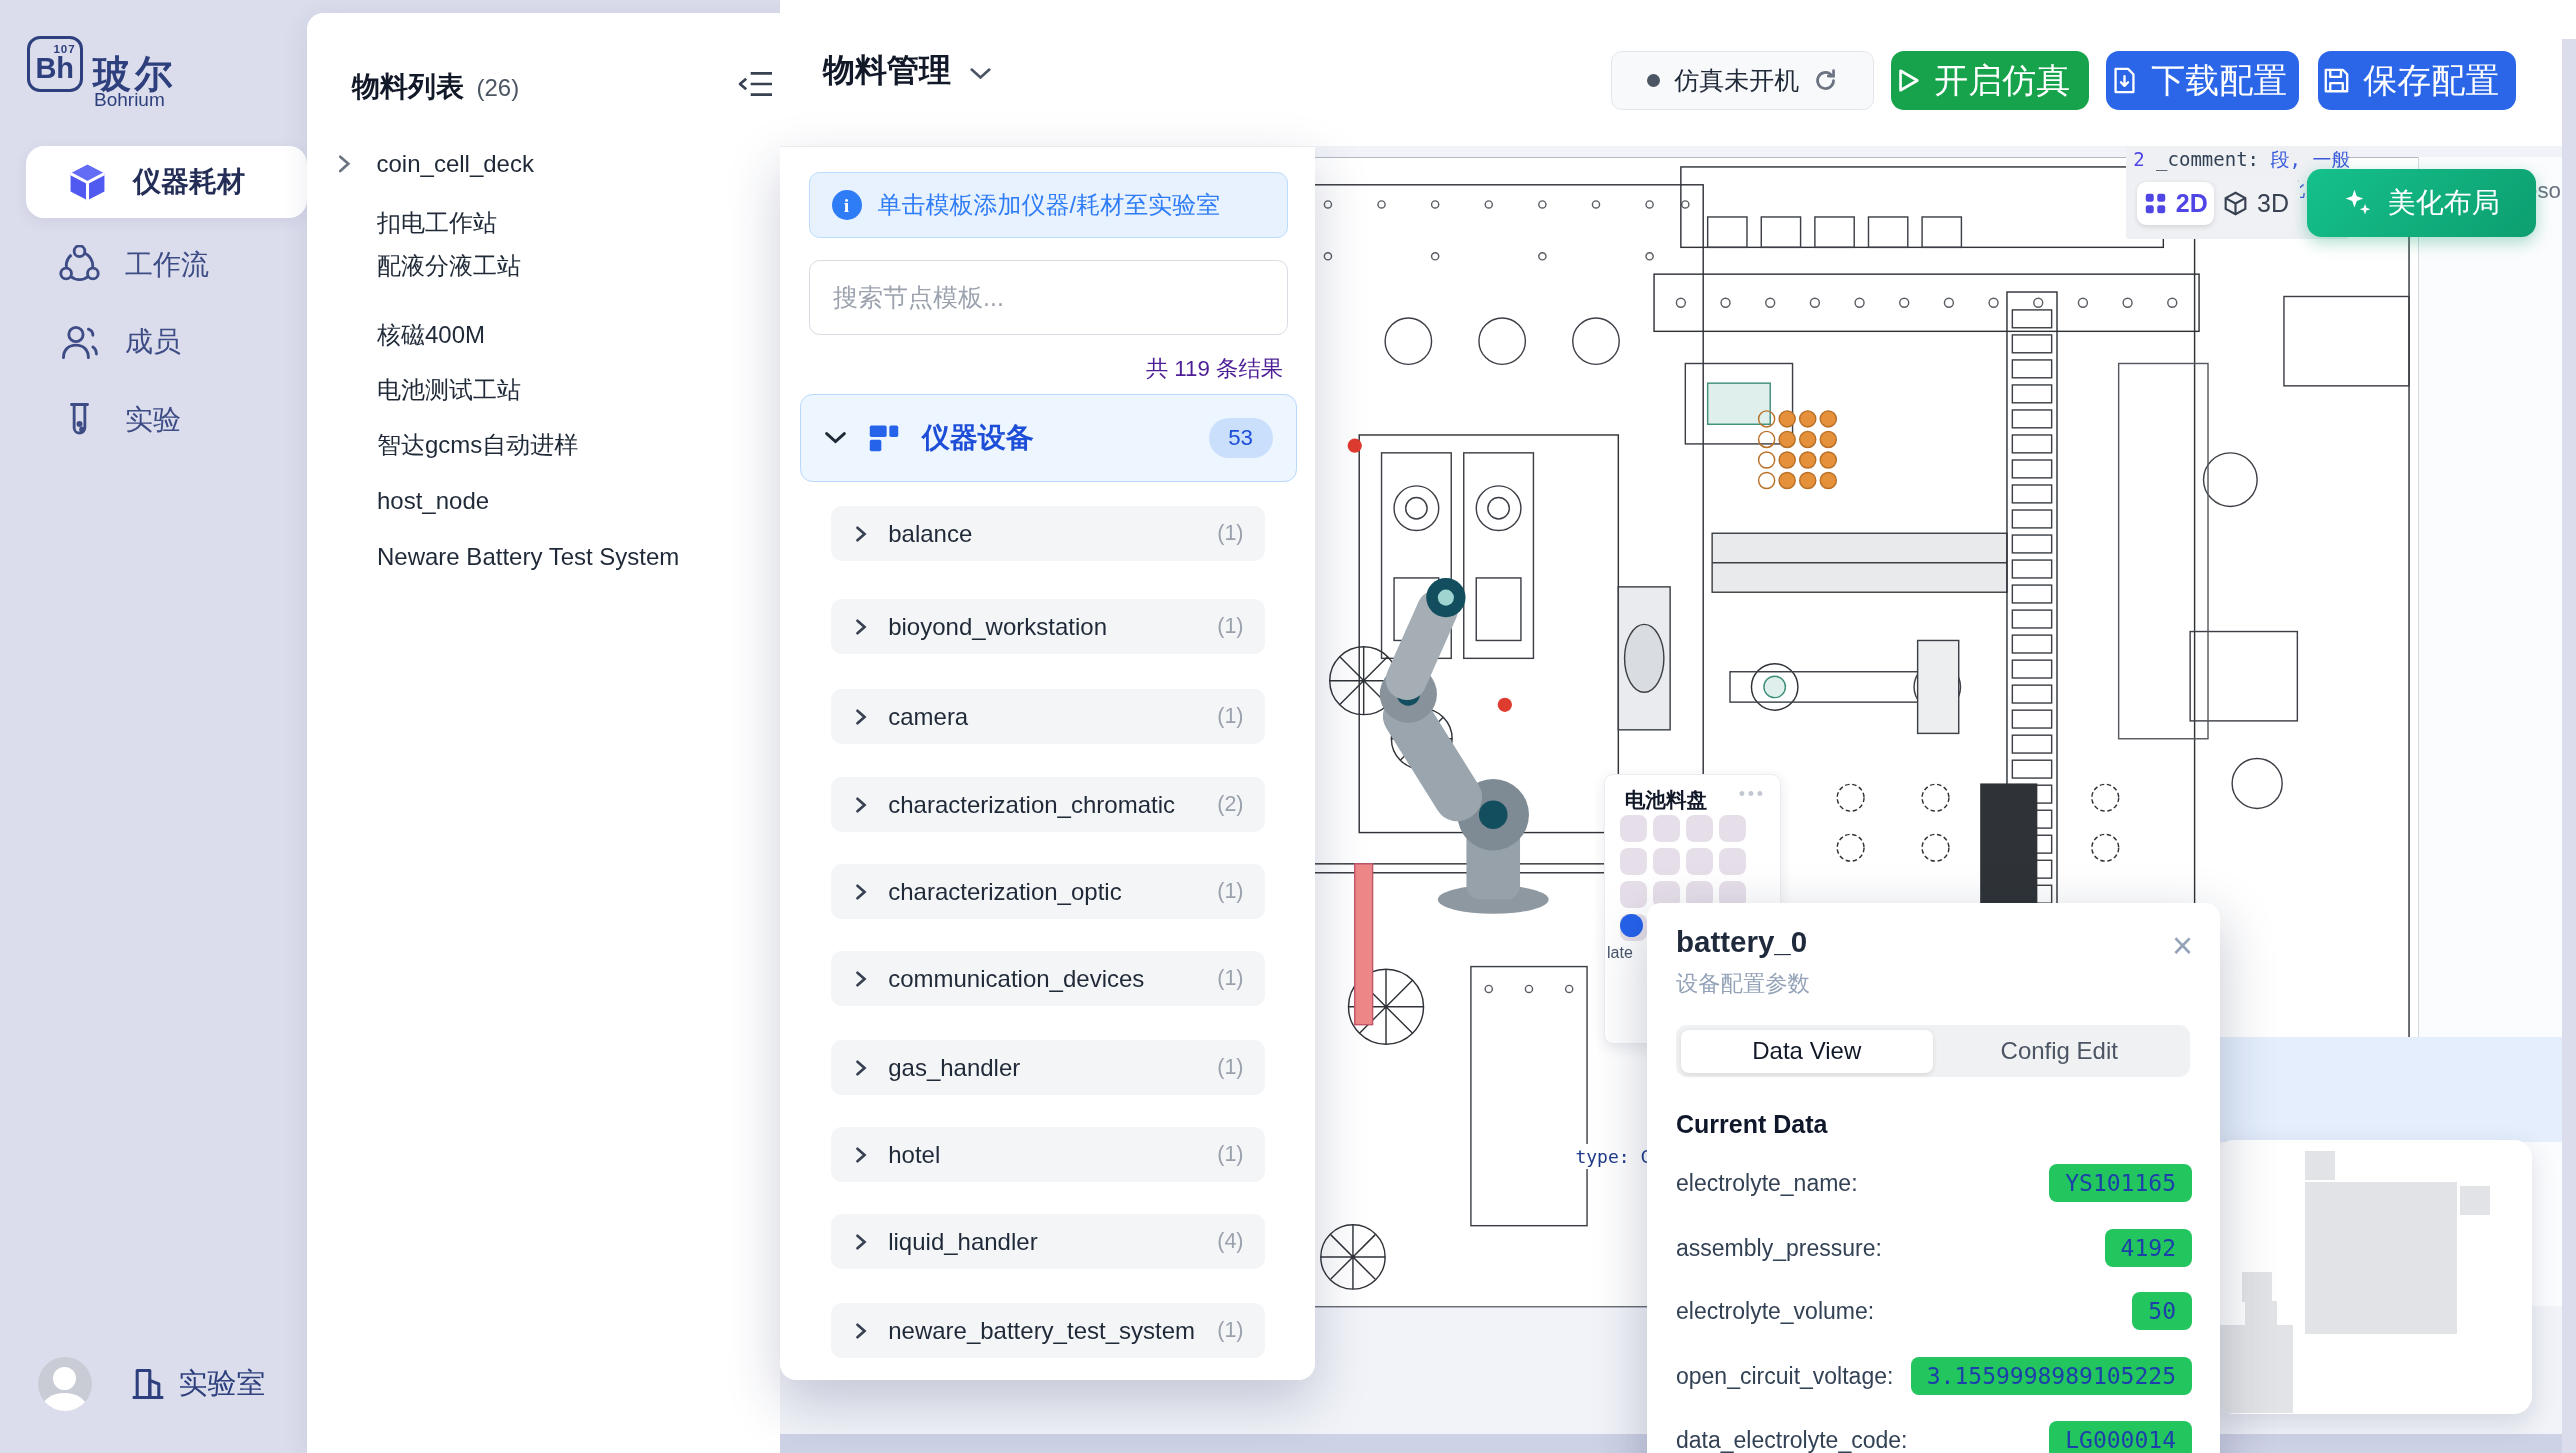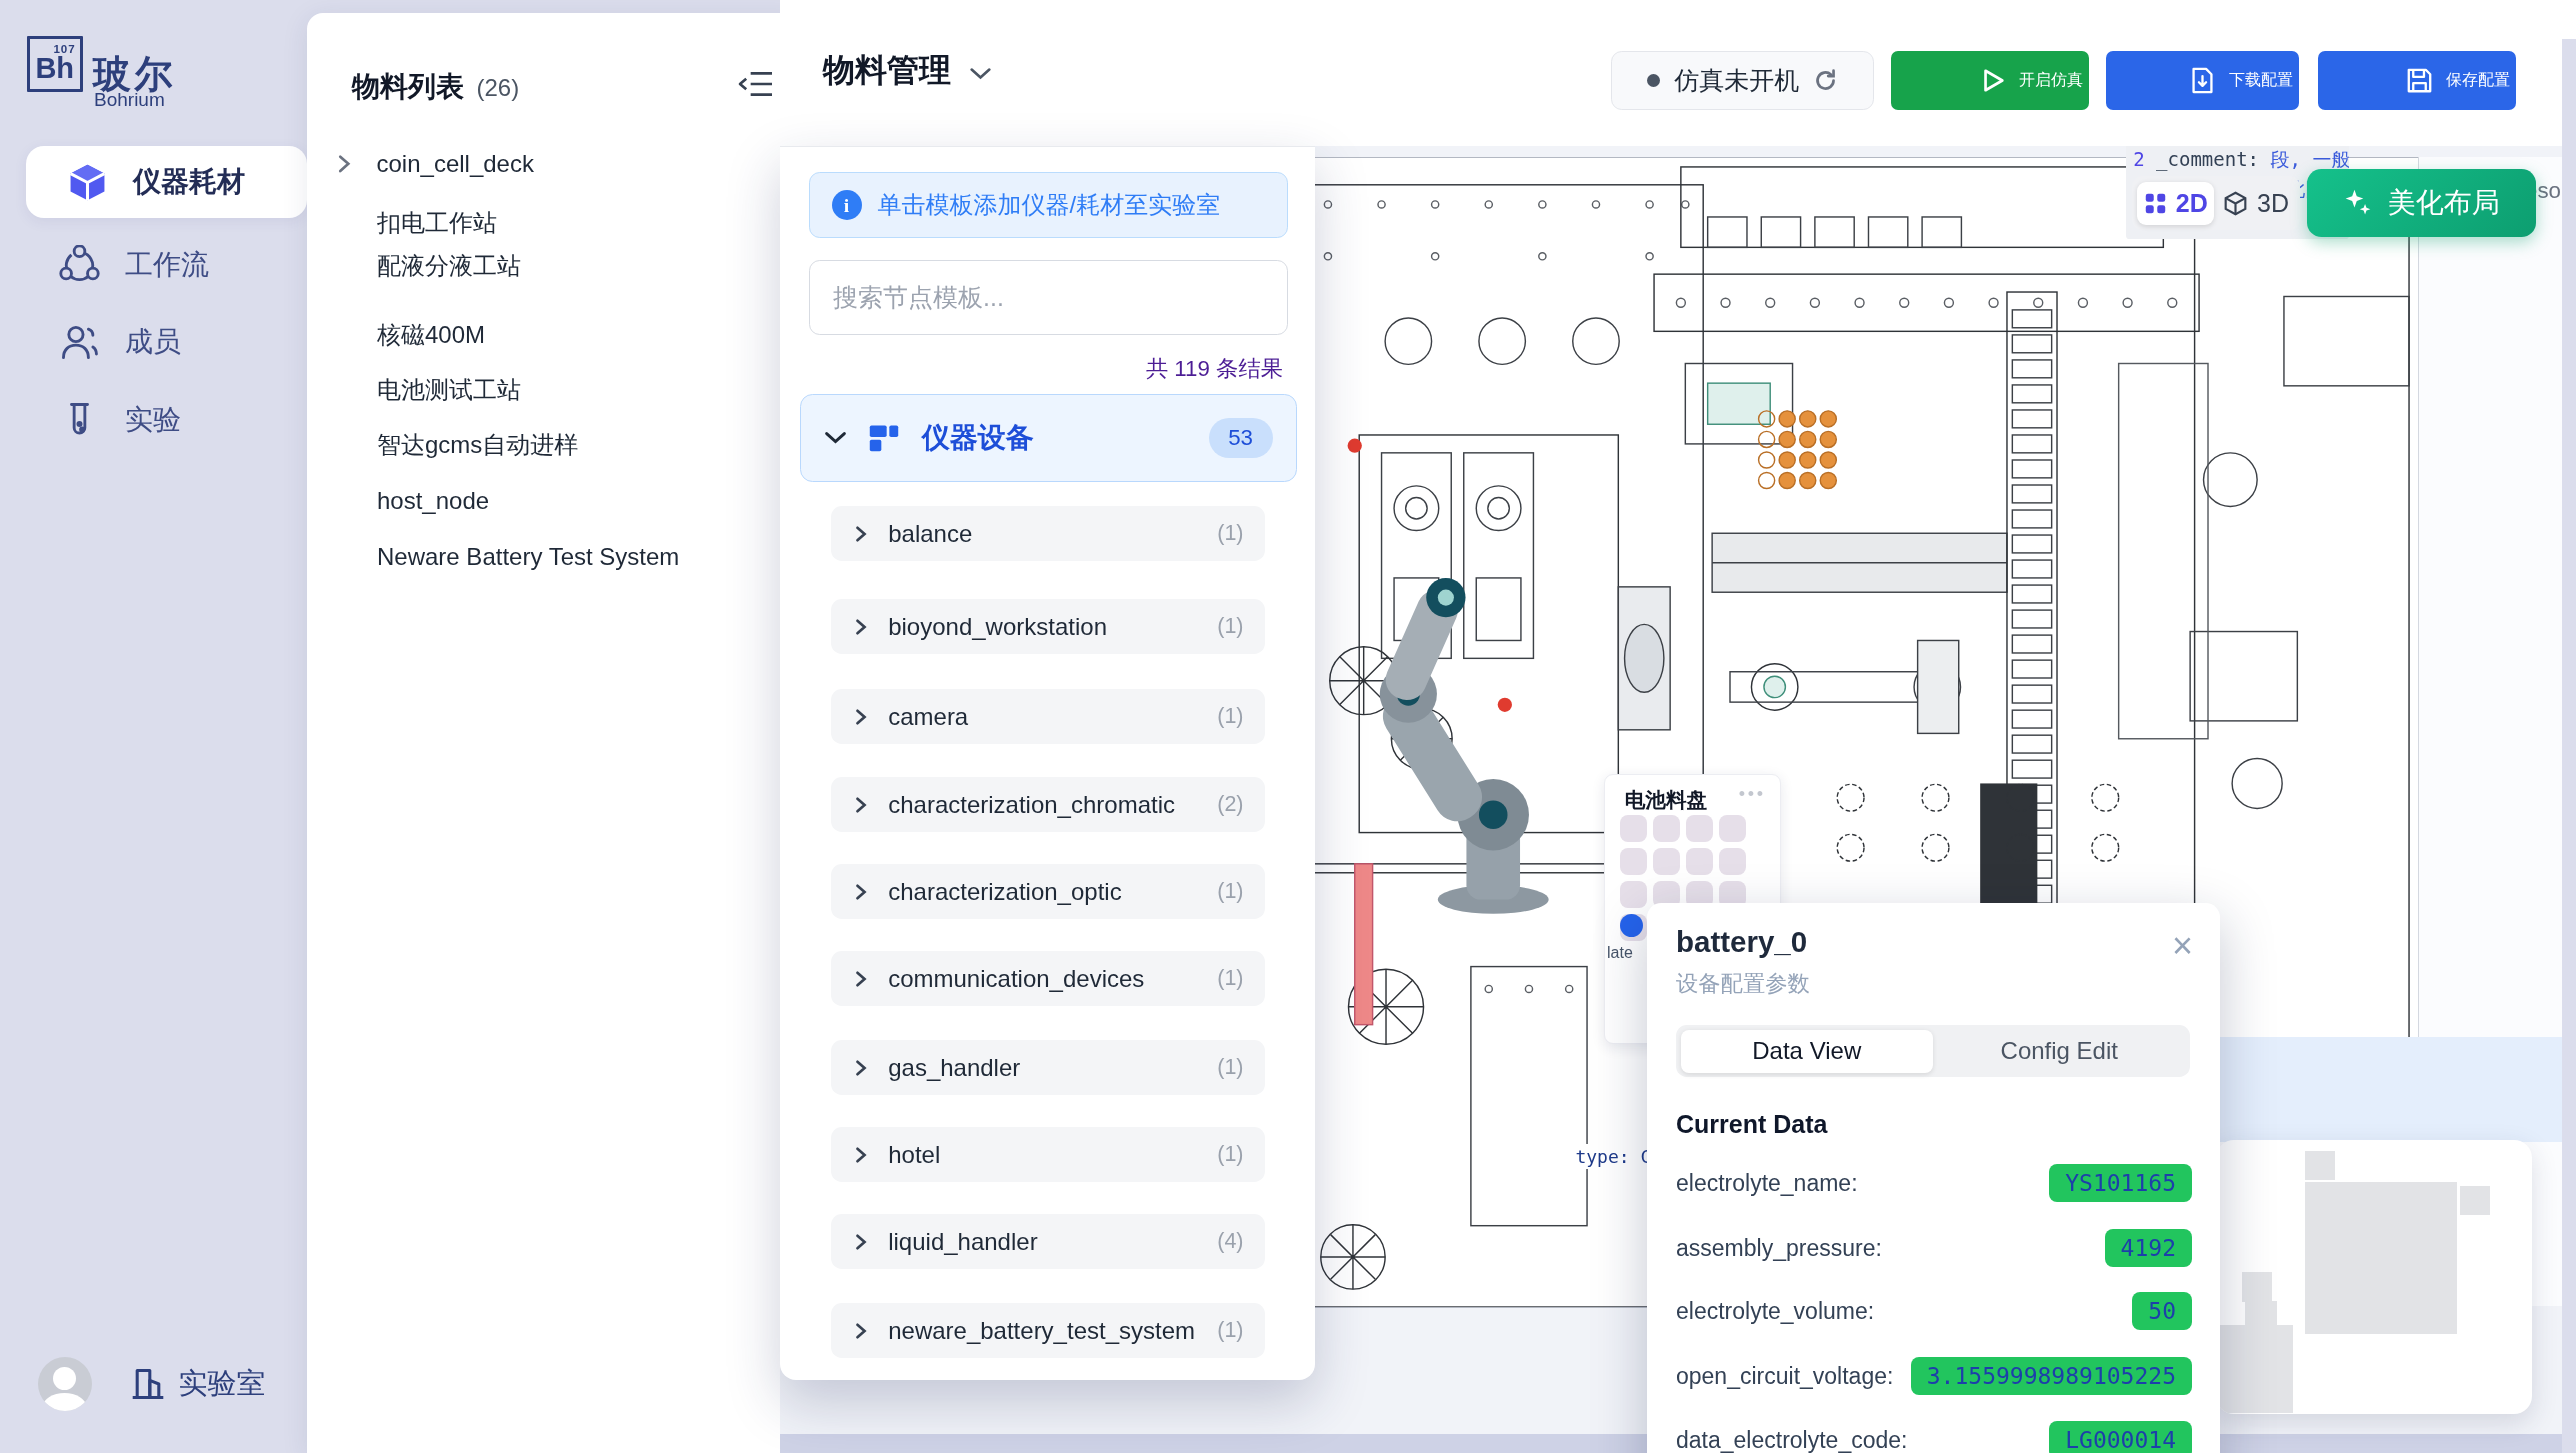--- a/index.html
+++ b/index.html
@@ -2,21 +2,21 @@
 <html style="font-size:14.3px"><head>
 <meta charset="utf-8">
 <style>
   html,body{margin:0;padding:0;background:#b9bccd;}
   #app{position:relative;width:2576px;height:1453px;background:#dbddec;overflow:hidden;
        font-family:"Liberation Sans",sans-serif;color:#1f2937;}
   .abs{position:absolute;}
 
   
   #sidebar{left:0;top:0;width:307px;height:1453px;background:#dbddec;}
-  .logo-box{left:27px;top:36px;width:50px;height:50px;border:3.6px solid #2d3f7c;border-radius:1px;
+  .logo-box{left:27px;top:36px;width:50px;height:50px;border:3.6px solid #2d3f7c;border-radius:13px;
             color:#2d3f7c;font-weight:bold;}
   .logo-box .bh{position:absolute;left:5.4px;top:12.5px;font-size:29px;}
   .logo-box .num{position:absolute;right:4.5px;top:2.7px;font-size:11.6px;letter-spacing:0.9px;}
   .logo-cn{left:93px;top:49px;font-size:38px;font-weight:bold;color:#2d3f7c;letter-spacing:3.6px;}
   .logo-en{left:94px;top:89px;font-size:19px;color:#2d3f7c;}
   .nav-item{left:18px;width:240px;height:72px;border-radius:18px;display:flex;align-items:center;
             gap:25px;padding-left:41px;color:#3e4c85;font-size:28px;cursor:pointer;}
   .nav-item.active{background:#ffffff;color:#232d56;font-weight:bold;box-shadow:0 3.6px 12.5px rgba(60,70,140,.08);margin-left:8px;}
   .nav-icon{width:41px;height:41px;flex:0 0 41px;}
   #sb-footer{left:0;top:1341px;width:307px;height:86px;display:flex;align-items:center;}
@@ -37,22 +37,22 @@
   .mat-row.plain{padding-left:43px;}
 
   
   #main-header{left:780px;top:0;width:1796px;height:146px;background:#fff;border-bottom:0.9px solid #e7e9f0;}
   #page-title{position:absolute;left:43px;top:49px;font-size:32px;font-weight:bold;color:#111827;
               display:flex;align-items:center;gap:18px;cursor:pointer;}
   #page-title svg{margin-top:5.4px;}
   .chip{position:absolute;left:831px;top:51px;width:261px;height:57px;background:#f8f9fb;border:1.8px solid #e4e6eb;
         border-radius:10.7px;display:flex;align-items:center;justify-content:center;gap:14.3px;font-size:25px;color:#1f2937;}
   .chip .dot{width:13.4px;height:13.4px;border-radius:50%;background:#4b5563;}
-  .btn{position:absolute;top:51px;height:59px;border:none;border-radius:7px;color:#fff;font-size:16px;
-       display:flex;align-items:center;justify-content:flex-end;gap:14.3px;cursor:pointer;
+  .btn{position:absolute;top:51px;height:59px;border:none;border-radius:13px;color:#fff;font-size:34px;
+       display:flex;align-items:center;justify-content:flex-start;gap:14.3px;cursor:pointer;
        font-family:"Liberation Sans",sans-serif;}
   #btn-sim{left:1111px;width:198px;background:#17a34b;}
   #btn-download{left:1326px;width:193px;background:#2b66e8;}
   #btn-save{left:1538px;width:198px;background:#2b66e8;}
 
   
   #canvas{left:780px;top:146px;width:1796px;height:1308px;background:#f1f3f8;overflow:hidden;}
   #sheet{left:520px;top:10.7px;width:1118px;height:1149px;background:#fff;border:0.9px solid #b3b8c2;}
   #right-col{left:1638px;top:10.7px;width:143px;height:1149px;background:#fbfcfe;border-left:0.9px solid #d4d8e0;}
   #esou-text{left:1745px;top:32px;font-size:22.3px;color:#6b7280;}

